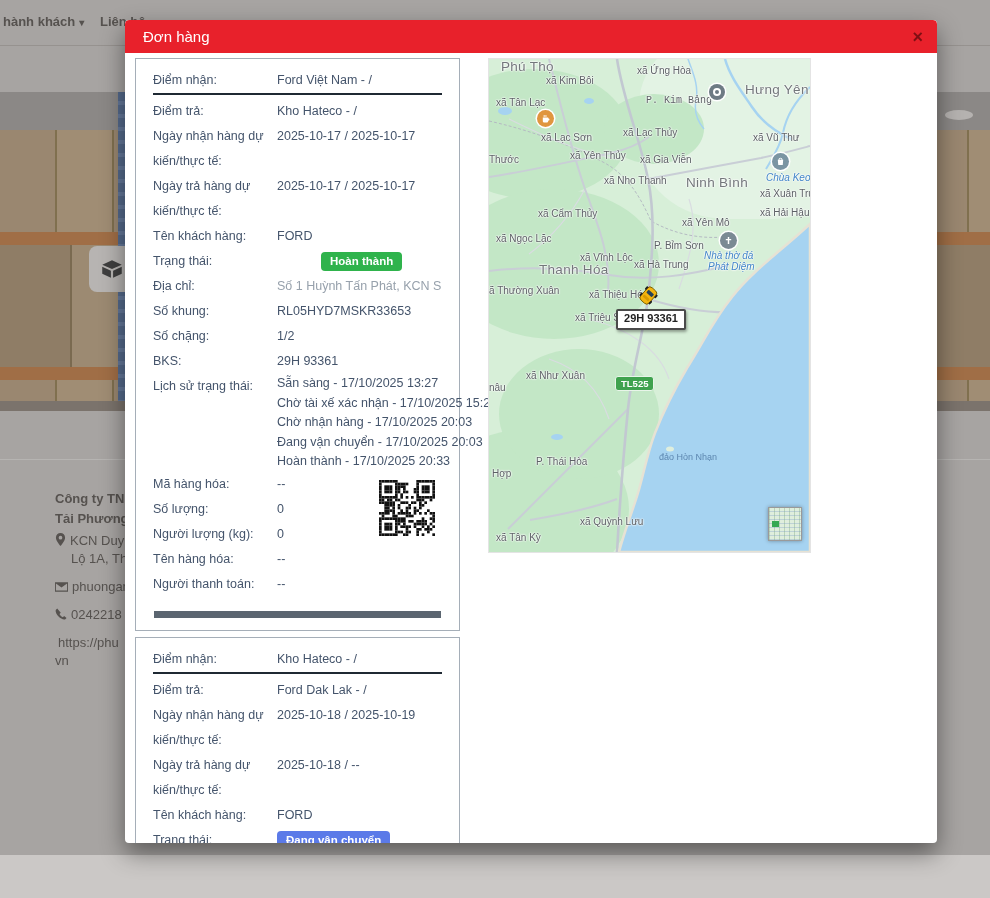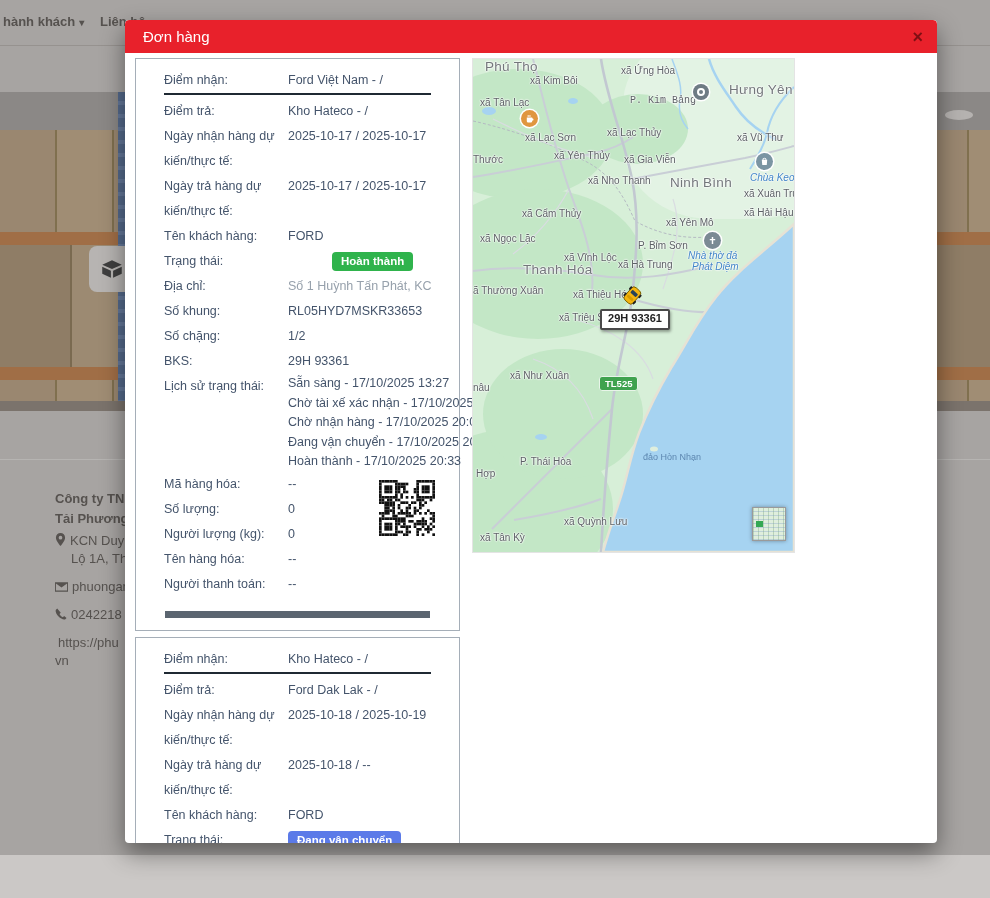--- a/index.html
+++ b/index.html
@@ -40,37 +40,37 @@
 
   
   .modal{position:absolute;left:125px;top:20px;width:812px;height:823px;background:#fff;
          border-radius:4px;box-shadow:0 10px 24px rgba(0,0,0,.45);overflow:hidden;}
   .modal-header{height:33px;background:#e8212b;display:flex;align-items:center;padding:0 14px 0 18px;
                 border-radius:4px 4px 0 0;}
   .modal-title{color:#fff;font-size:15px;}
   .modal-close{margin-left:auto;color:rgba(40,0,0,.55);font-size:18px;font-weight:bold;cursor:pointer;line-height:1;}
   .modal-body{display:flex;padding:5px 10px;gap:12px;height:calc(100% - 43px);overflow:hidden;}
   .left-col{width:325px;flex:none;}
-  .card{border:1px solid #a5aeb8;background:#fff;padding:9px 28px 12px;position:relative;}
+  .card{border:1px solid #a5aeb8;background:#fff;padding:9px 17px 12px;position:relative;}
   .card.second{margin-top:6px;}
   .row{display:flex;line-height:25px;font-size:12.5px;color:#44546b;}
   .lbl{width:124px;flex:none;}
   .val{flex:1;min-width:0;}
   .val.clip{white-space:nowrap;overflow:hidden;}
   .muted{color:#97a1ac;}
   .row1{border-bottom:2px solid #1f2933;margin-bottom:4px;}
   .badge{display:inline-block;color:#fff;font-weight:bold;font-size:11.5px;padding:2px 9px 3px;
          border-radius:4px;line-height:14px;vertical-align:middle;}
   .hist .val div{line-height:19.6px;white-space:nowrap;}
   .thickbar{height:7px;background:#5b6570;margin:14px 1px 0;}
   .qr{position:absolute;right:24px;top:421px;width:56px;height:56px;}
 
   
   .map{position:relative;width:321px;height:493px;background:#d7efd8;overflow:hidden;flex:none;
-       border:1px solid #e4e4e4;cursor:grab;}
+       border:1px solid #e4e4e4;cursor:grab;margin-left:16px;}
   .veg{position:absolute;border-radius:50%;background:#c3e7c6;}
   .pale{position:absolute;border-radius:40%;background:#e3f3e4;}
   .map svg.geo{position:absolute;left:0;top:0;}
   .mlabel{position:absolute;font-size:10px;color:#5d6166;white-space:nowrap;
           text-shadow:0 0 2px #fff,0 0 2px #fff,0 0 2px #fff;}
   .mlabel.city{font-size:13.5px;color:#73777b;letter-spacing:.3px;}
   .mlabel.poi{color:#4285c8;font-style:italic;}
   .mlabel.sea{color:#5d87b0;font-size:9px;text-shadow:none;}
   .poi-ico{position:absolute;border-radius:50%;display:flex;align-items:center;justify-content:center;
            box-shadow:0 0 0 1.5px #fff;}

